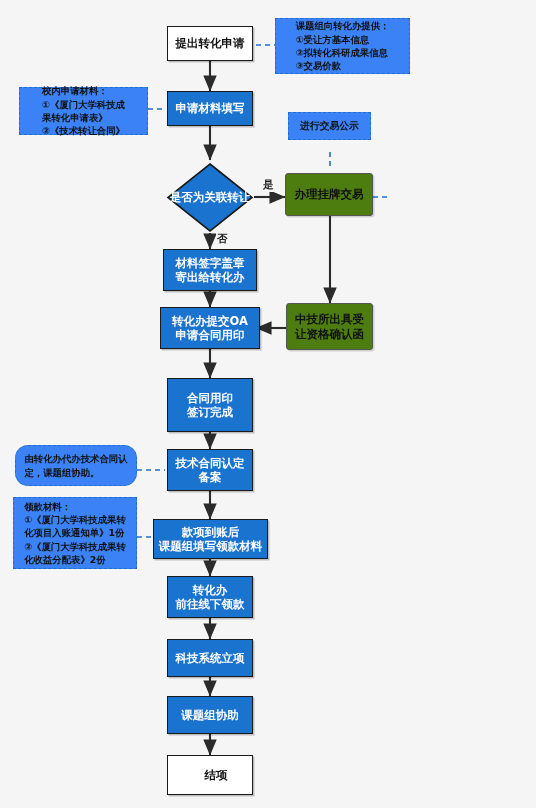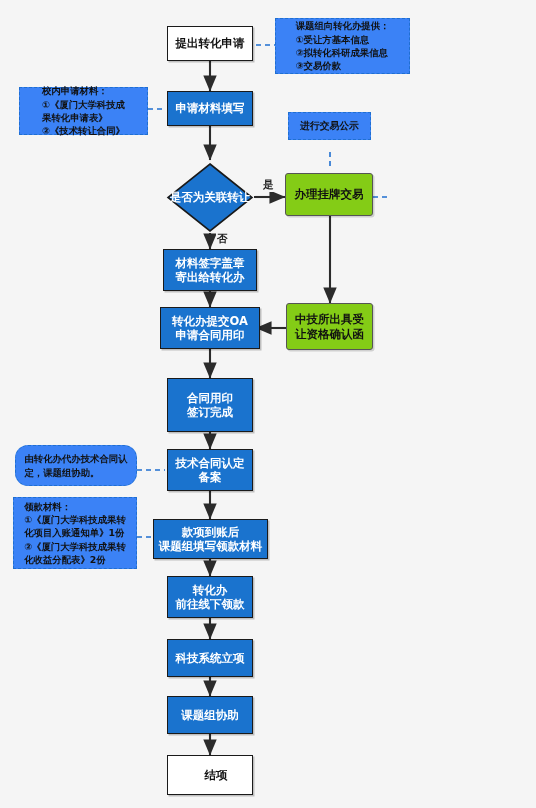--- a/index.html
+++ b/index.html
@@ -32,21 +32,21 @@
   }
   .node.white{
     background:#ffffff;
     border:1.5px solid #1a1a1a;
     color:#111111;
     font-size:11.5px;
     font-weight:bold;
     box-shadow:1.5px 1.5px 0 rgba(0,0,0,0.22);
   }
   .node.gray{
-    background:#84cc16;
+    background:#4d7c0f;
     border:1.5px solid #555555;
     color:#111111;
     font-size:11.5px;
     font-weight:bold;
     border-radius:3px;
     box-shadow:1.5px 1.5px 0 rgba(0,0,0,0.15);
   }
 
   
   .diamond{

